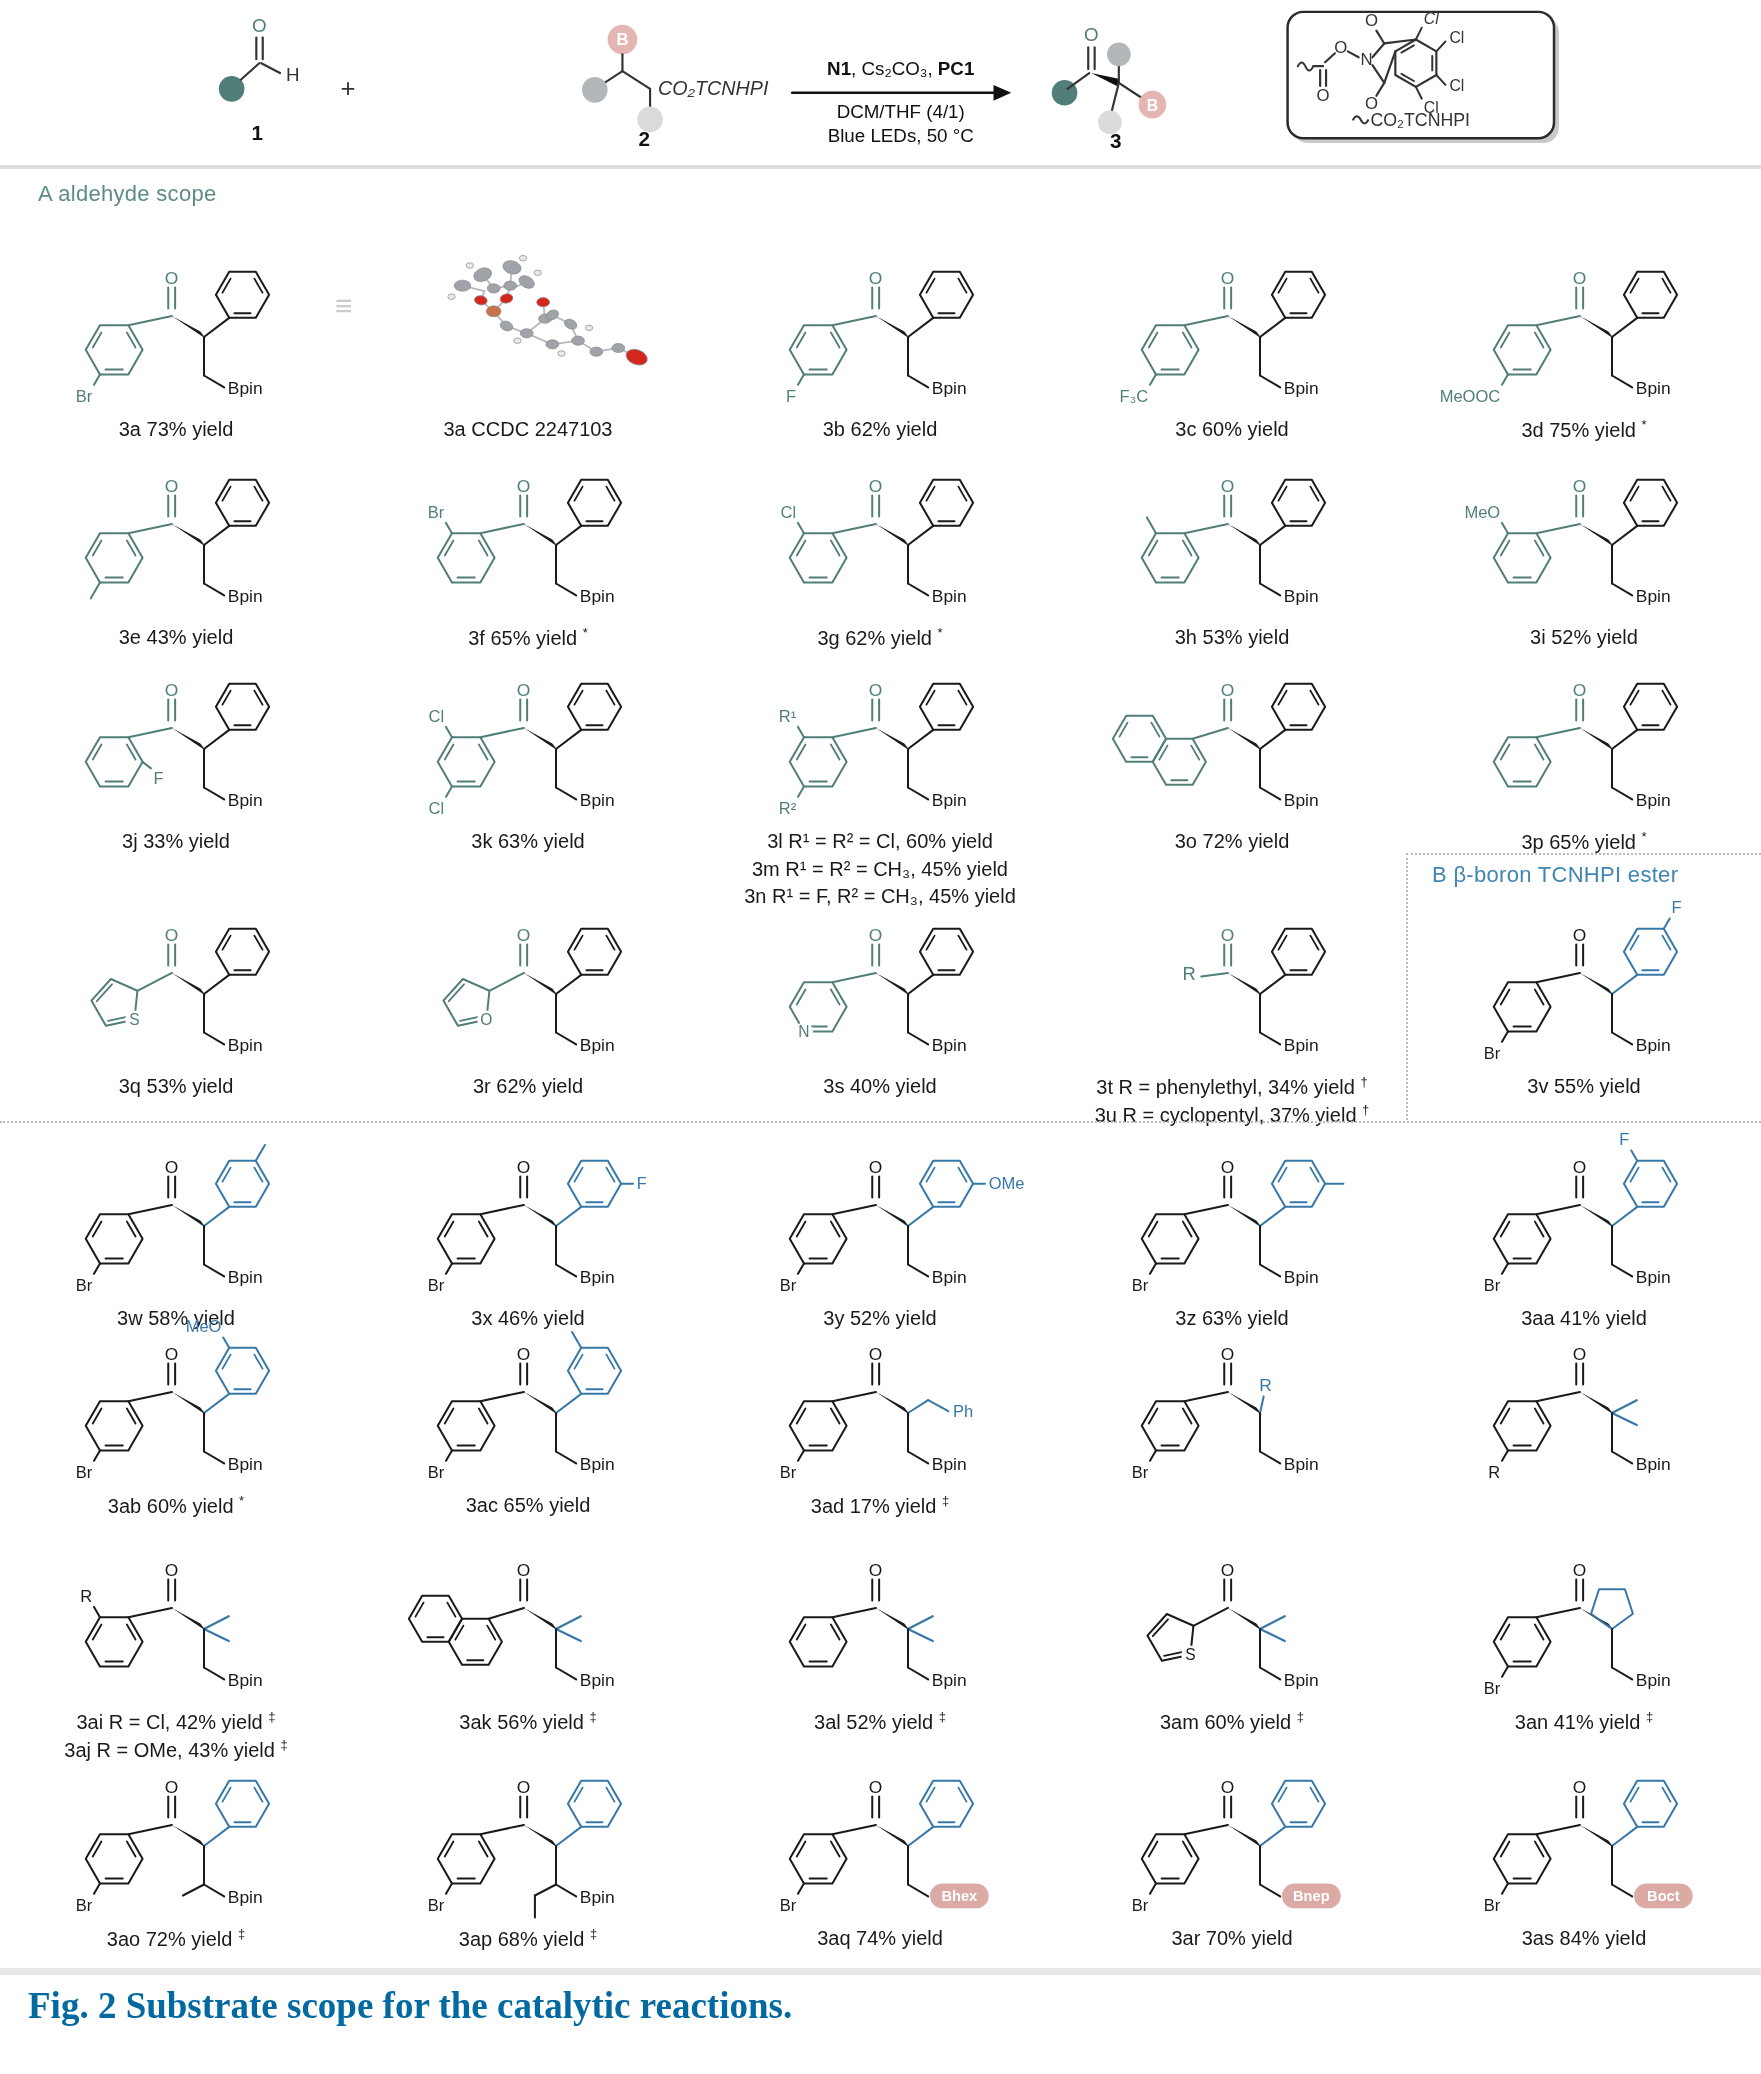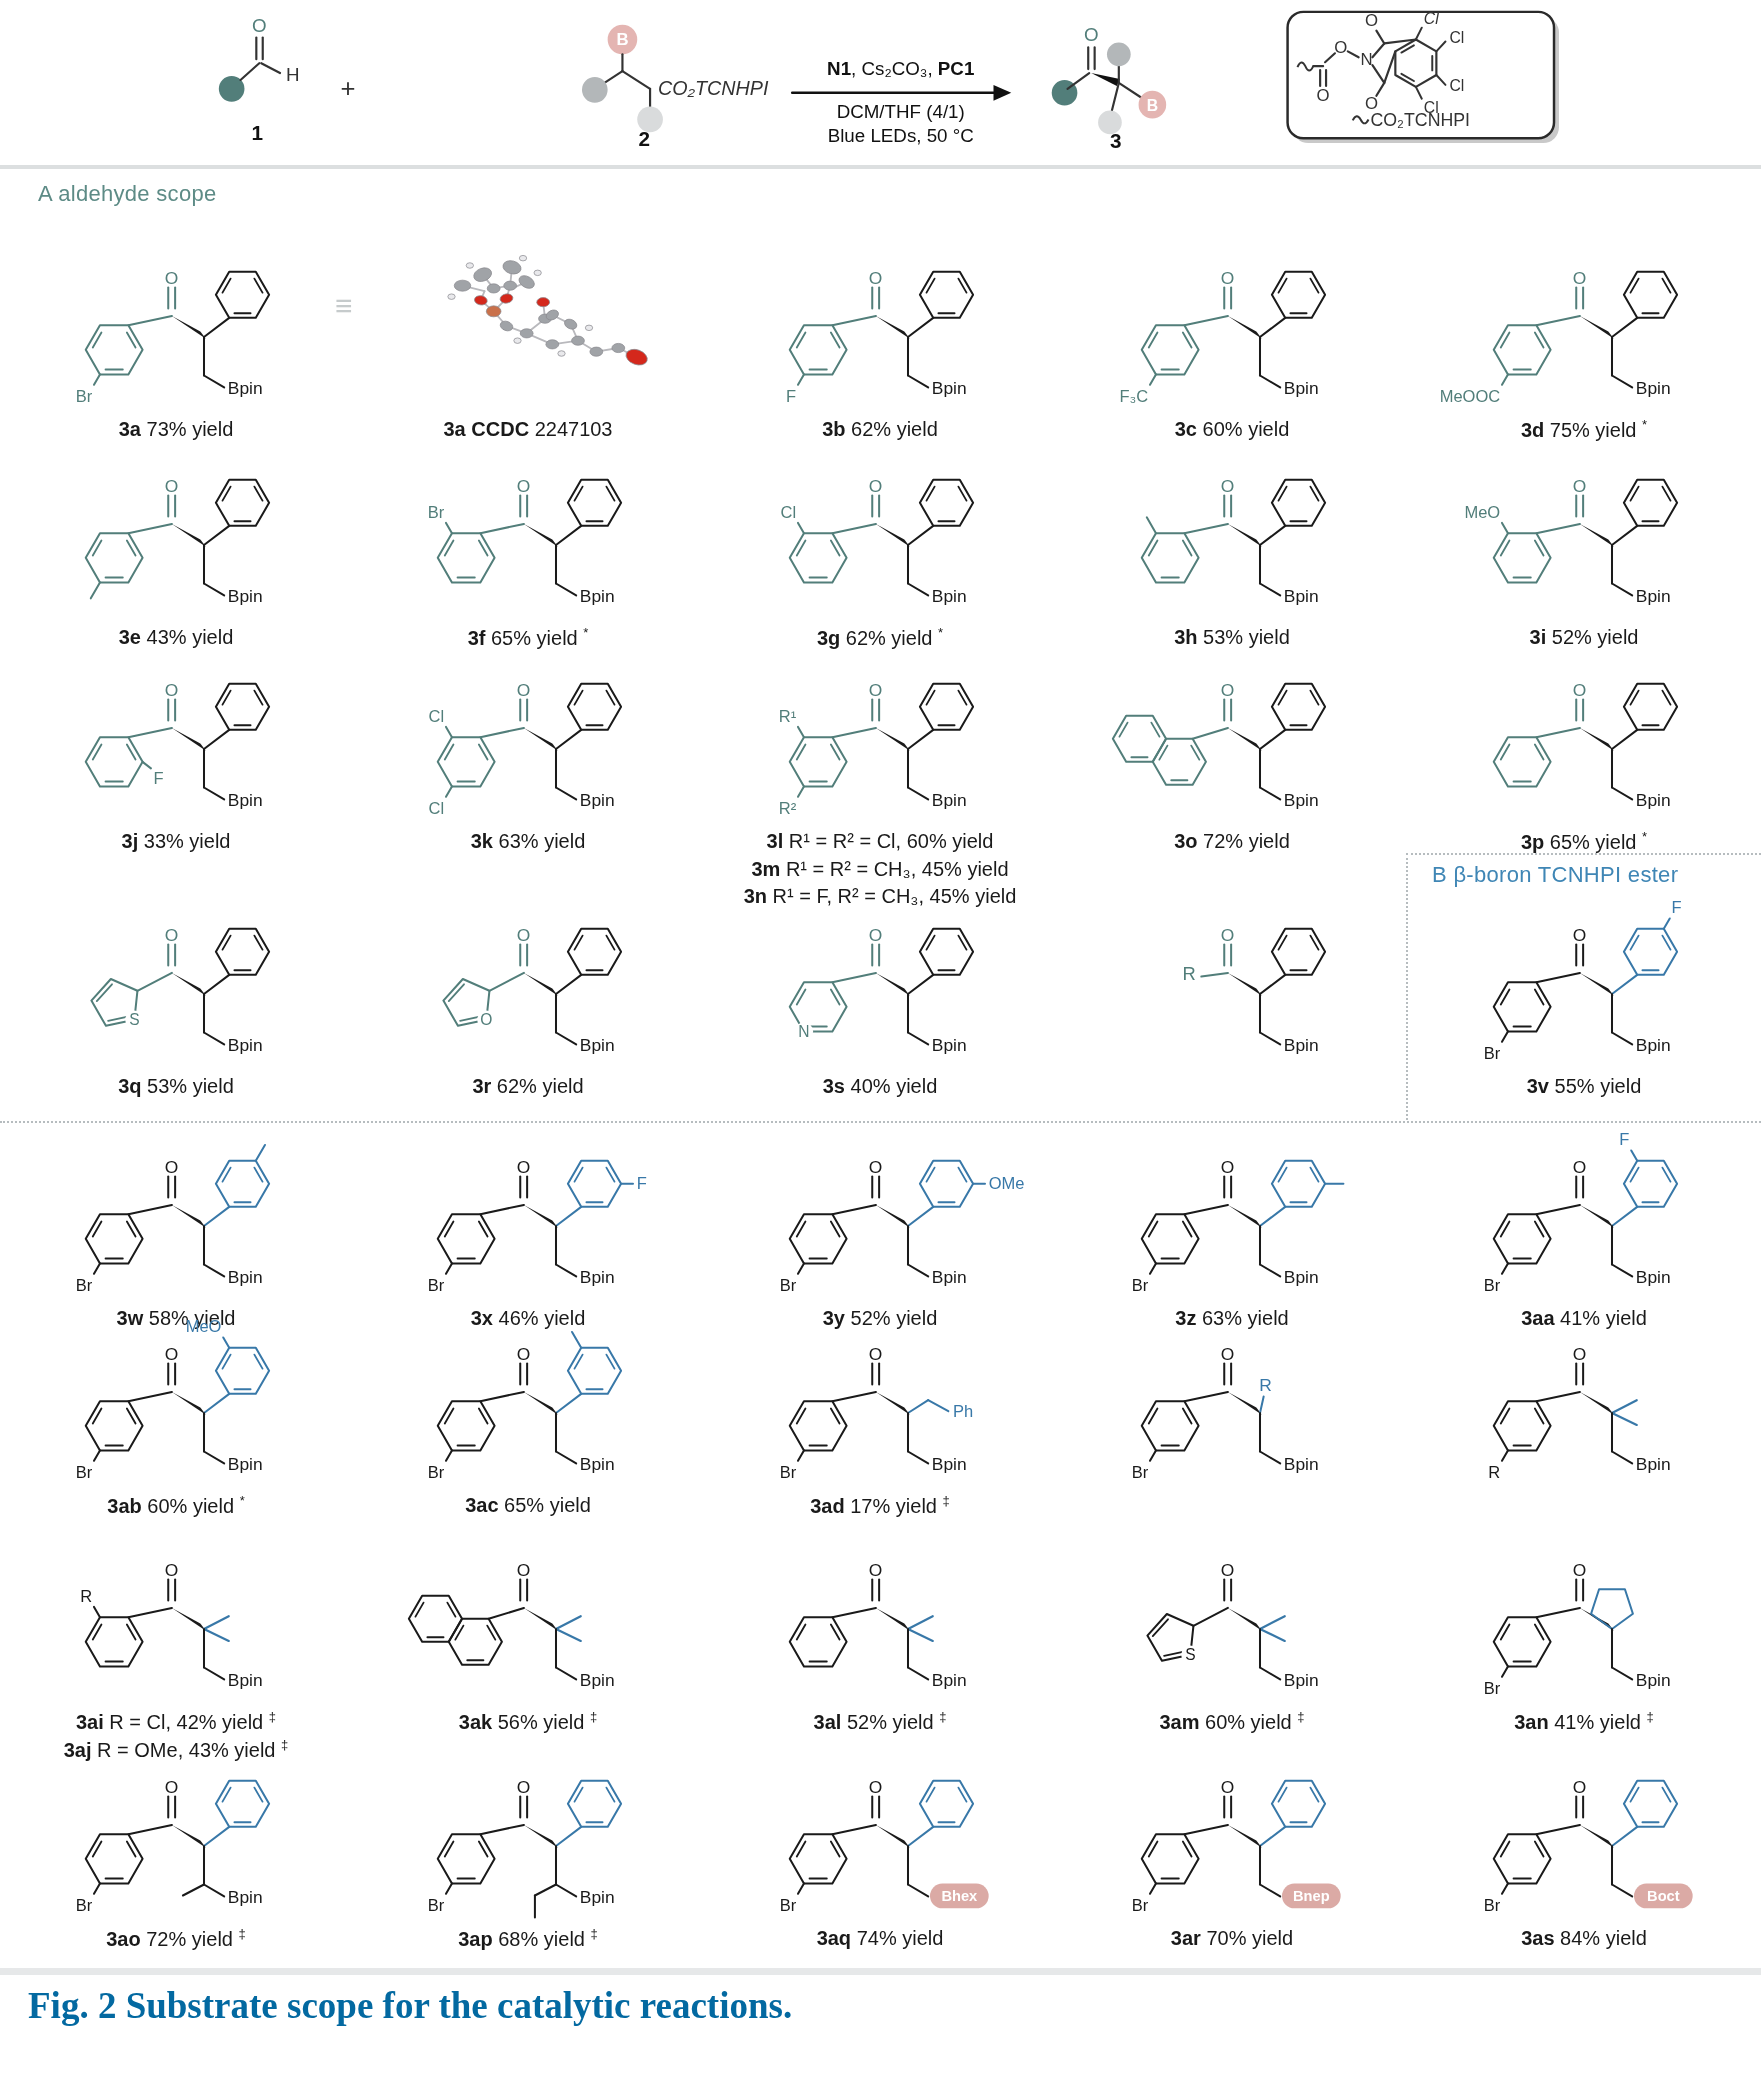--- a/index.html
+++ b/index.html
@@ -15,21 +15,21 @@
   #section-a{left:38px;top:181px;color:#5d8b86;}
   #section-b{left:1424px;top:862px;color:#3f86b5;margin-left:8px;}
   .dotted{position:absolute;}
   #dotted-top{left:1406px;top:853px;width:355px;border-top:2.5px dotted #b6bcbf;}
   #dotted-left{left:1406px;top:853px;height:267px;border-left:2.5px dotted #b6bcbf;}
   #dotted-full{left:0;top:1121px;width:1761px;border-top:2.5px dotted #b6bcbf;}
   .grid-row{position:absolute;left:0;width:1761px;display:grid;grid-template-columns:repeat(5,352px);}
   .cell{display:flex;flex-direction:column;align-items:center;}
   .cell svg{display:block;}
   .cap{font-size:20px;text-align:center;line-height:1.38;margin-top:2px;white-space:nowrap;}
-  .cap b{font-weight:700;text-align:right;}
+  .cap b{font-weight:400;text-align:right;}
   .cap sup{font-size:13px;}
   #equiv{position:absolute;left:335px;top:289px;font-size:30px;color:#c6cbcc;font-weight:700;}
   #fig-caption{position:absolute;left:28px;top:1984px;font-family:"Liberation Serif",serif;
     font-weight:700;font-size:37px;color:#0369a1;}
 </style>
 </head>
 <body>
 
 <svg id="scheme-svg" width="1761" height="150" viewBox="0 0 1779 152">
     <g>
@@ -665,20 +665,24 @@
             <line x1="200" y1="108" x2="227.5" y2="87.11473670974873" stroke="#1a1a1a" stroke-width="2.2" stroke-linecap="round"></line>
             <polygon points="271,62 256.5,87.11473670974871 227.5,87.11473670974873 213,62 227.5,36.88526329025129 256.5,36.88526329025128" fill="none" stroke="#1a1a1a" stroke-width="2.2" stroke-linejoin="round"></polygon>
             <line x1="250.816" y1="82.09178936779897" x2="233.184" y2="82.09178936779898" stroke="#1a1a1a" stroke-width="2" stroke-linecap="round"></line>
             <line x1="220.192" y1="59.588985275864125" x2="229.008" y2="44.31922535633691" stroke="#1a1a1a" stroke-width="2" stroke-linecap="round"></line>
             <line x1="254.992" y1="44.3192253563369" x2="263.808" y2="59.588985275864125" stroke="#1a1a1a" stroke-width="2" stroke-linecap="round"></line>
             <line x1="200" y1="108" x2="200" y2="150" stroke="#1a1a1a" stroke-width="2.2" stroke-linecap="round"></line>
             <line x1="200" y1="150" x2="222" y2="163" stroke="#1a1a1a" stroke-width="2.2" stroke-linecap="round"></line>
             <text x="226" y="170" font-family="Liberation Sans, sans-serif" fill="#1a1a1a" font-size="19">Bpin</text>
           </g>
         </svg>
+        <div class="cap">
+          <div><b>3t</b> R = phenylethyl, 34% yield <sup>†</sup></div>
+          <div><b>3u</b> R = cyclopentyl, 37% yield <sup>†</sup></div>
+        </div>
       </div>
       <div class="cell">
         <svg width="337" height="176" viewBox="0 0 340 192">
           <g>
             <line x1="161" y1="77" x2="161" y2="54" stroke="#1a1a1a" stroke-width="2.2" stroke-linecap="round"></line>
             <line x1="168.5" y1="77" x2="168.5" y2="54" stroke="#1a1a1a" stroke-width="2.2" stroke-linecap="round"></line>
             <text x="164.5" y="50" font-family="Liberation Sans, sans-serif" fill="#1a1a1a" font-size="19" text-anchor="middle">O</text>
             <polygon points="133,122 117.5,148.8467875173176 86.5,148.8467875173176 71,122 86.49999999999999,95.1532124826824 117.5,95.1532124826824" fill="none" stroke="#1a1a1a" stroke-width="2.2" stroke-linejoin="round"></polygon>
             <line x1="111.424" y1="143.47743001385408" x2="92.576" y2="143.47743001385408" stroke="#1a1a1a" stroke-width="2" stroke-linecap="round"></line>
             <line x1="78.688" y1="119.4227083983375" x2="88.112" y2="103.09986158780842" stroke="#1a1a1a" stroke-width="2" stroke-linecap="round"></line>

